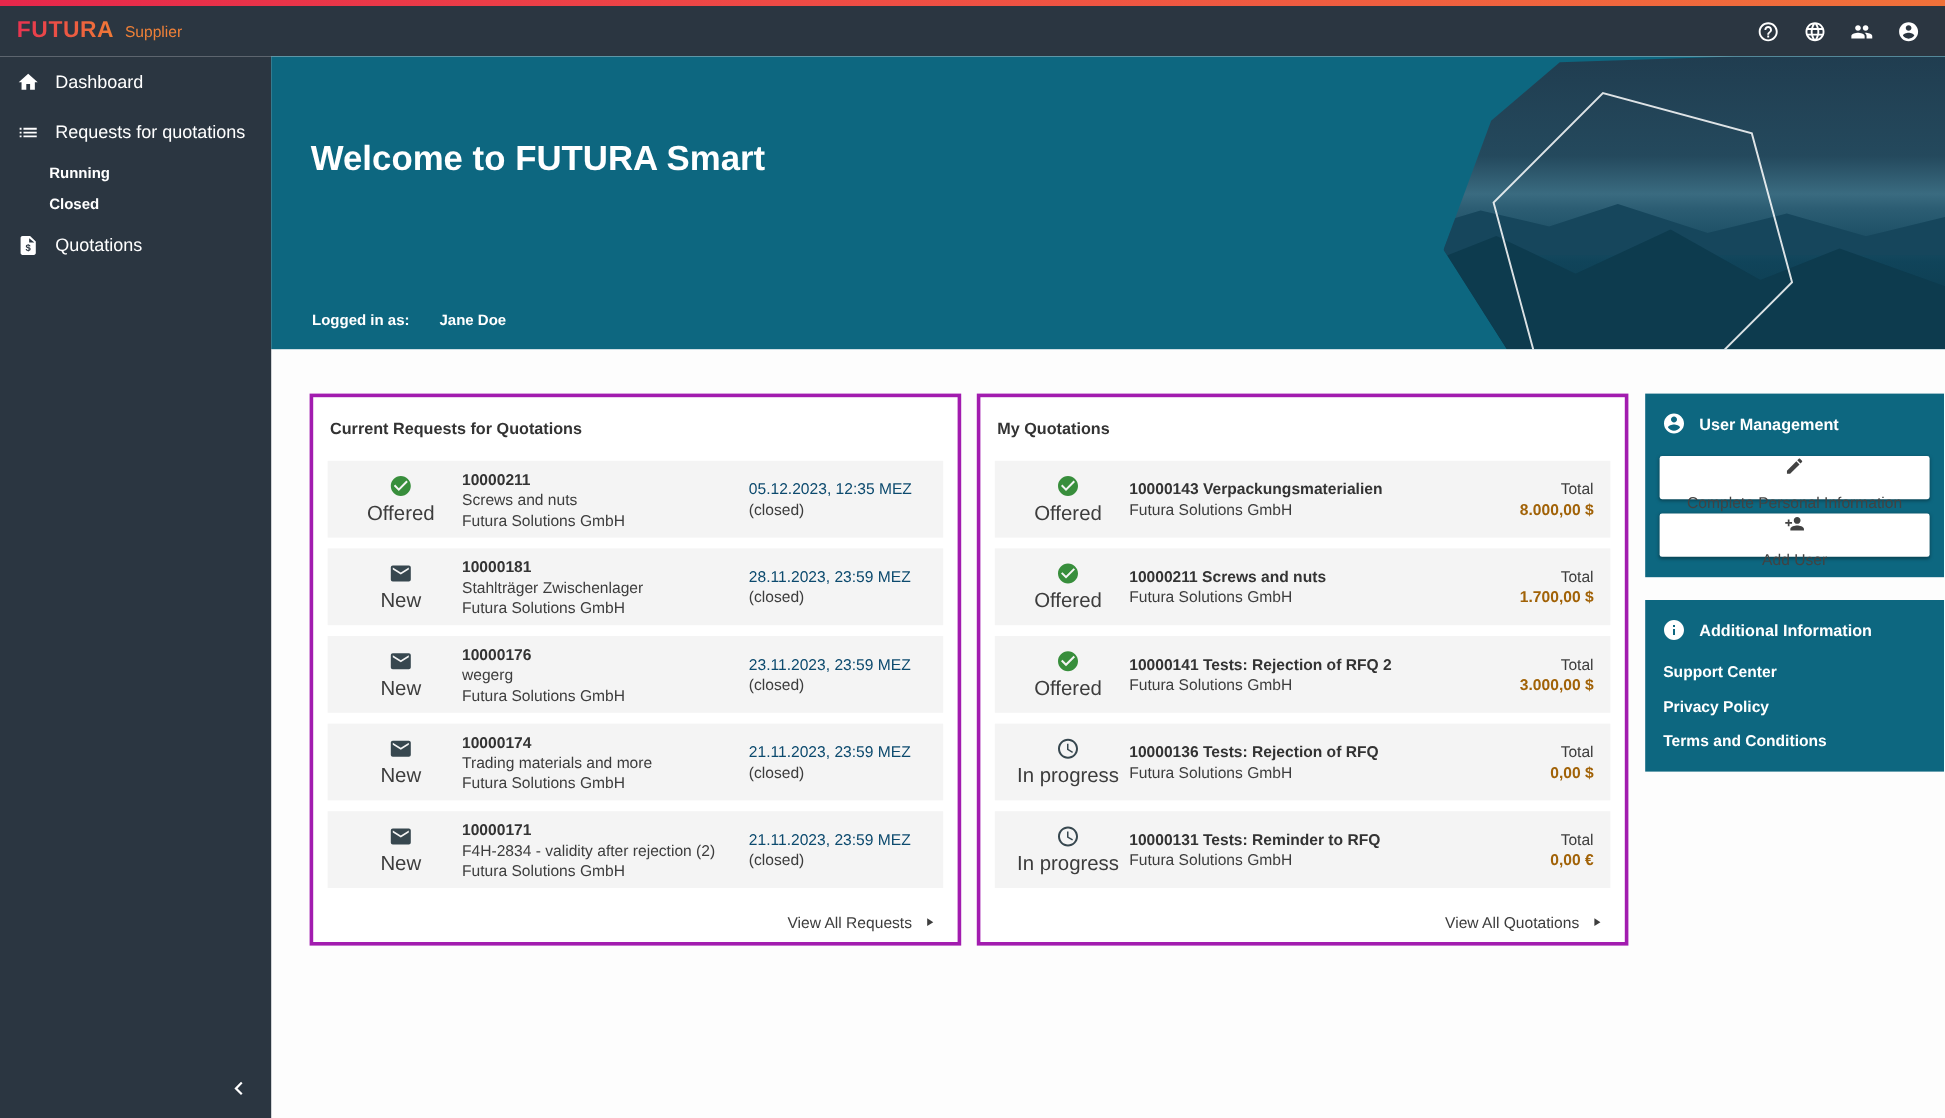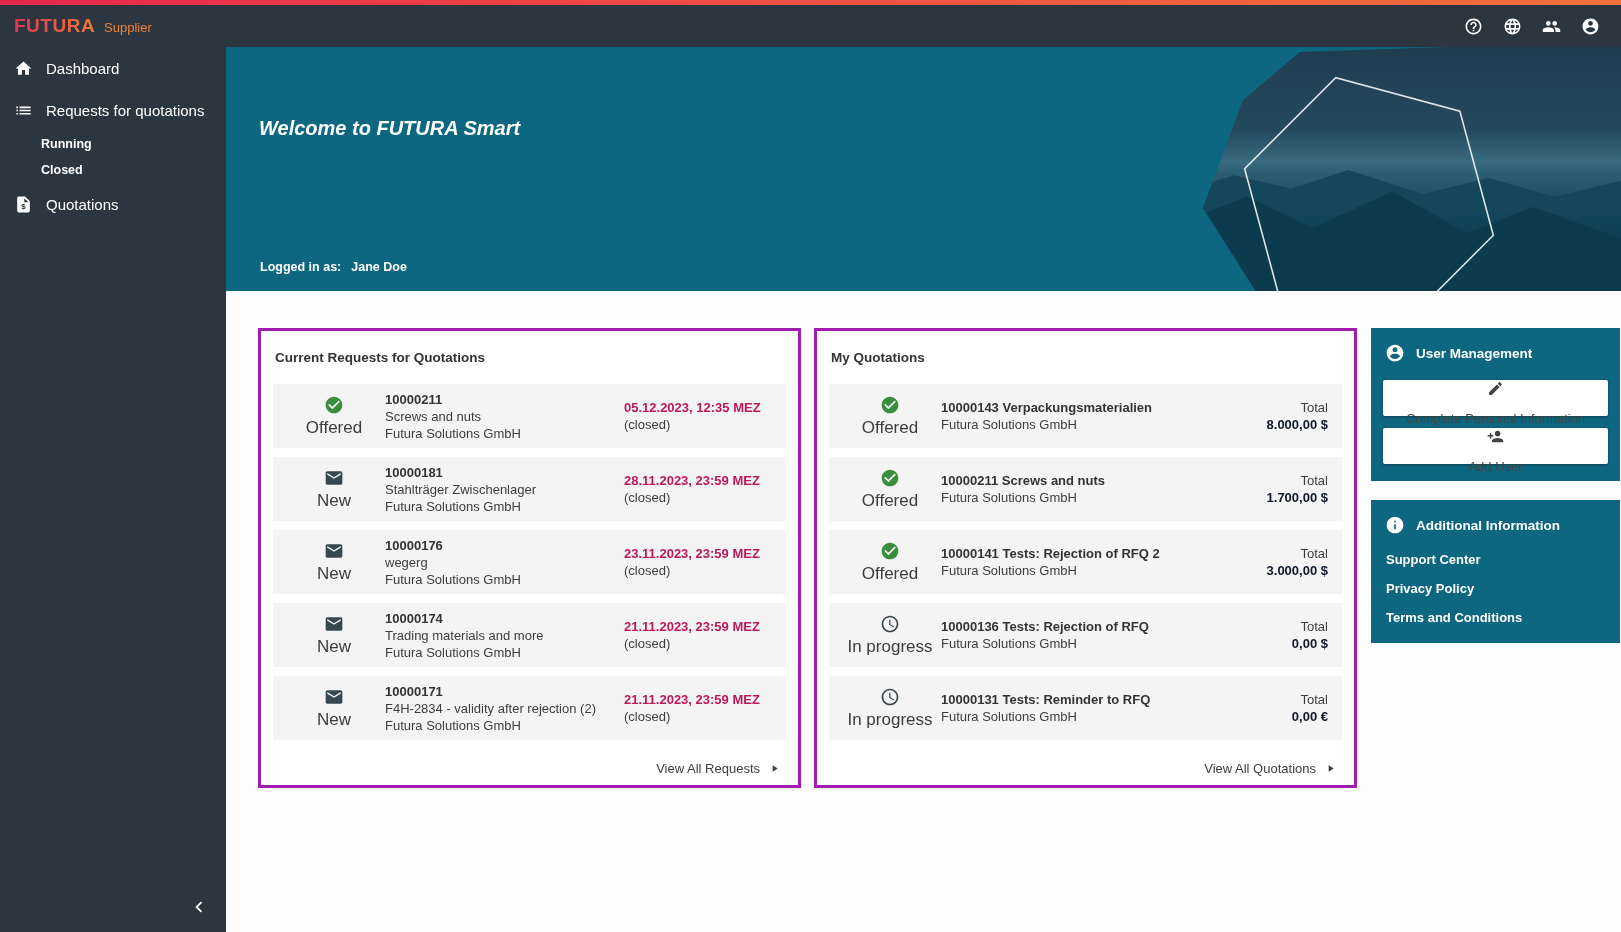--- a/index.html
+++ b/index.html
@@ -28,23 +28,23 @@
   .sub-item { padding-left:41px; font-size:12.5px; font-weight:bold; height:26px;
     display:flex; align-items:center; cursor:pointer; }
   .collapse-btn { position:absolute; bottom:12px; right:14px; width:26px; height:26px;
     display:flex; align-items:center; justify-content:center; cursor:pointer; }
   .collapse-btn svg { width:22px; height:22px; fill:#fff; }
 
   main { flex:1; display:flex; flex-direction:column; background:#fdfdfd; }
 
   
   .banner { height:244px; background:#0d6780; position:relative; overflow:hidden; color:#fff; }
-  .banner-title { position:absolute; left:33px; top:70px; font-size:20px; font-weight:bold;font-style:italic; }
+  .banner-title { position:absolute; left:33px; top:70px; font-size:29px; font-weight:bold; }
   .logged-in { position:absolute; left:34px; bottom:17px; font-size:12.5px; font-weight:bold;
-    display:flex; gap:10px; }
+    display:flex; gap:25px; }
   .banner-art { position:absolute; top:0; right:0; width:440px; height:244px; }
   .photo { position:absolute; inset:0;
     clip-path:polygon(27% 2%,60% 0,100% 0,100% 100%,17% 100%,5% 66%,14% 22%);
     background:linear-gradient(180deg,#203d50 0%,#24495d 34%,#3a6b80 47%,#2c5d73 52%,#10445a 70%,#0b3648 100%); }
   .ridge1 { position:absolute; left:0; right:0; top:46%; height:22%; background:#16465c;
     clip-path:polygon(0 60%,12% 30%,25% 55%,38% 20%,55% 65%,70% 35%,85% 70%,100% 40%,100% 100%,0 100%); }
   .ridge2 { position:absolute; left:0; right:0; top:57%; height:43%; background:#0d3b4e;
     clip-path:polygon(0 35%,15% 10%,30% 40%,48% 5%,65% 45%,80% 20%,100% 50%,100% 100%,0 100%); }
   .hex-outline { position:absolute; top:12px; right:118px; width:268px; height:286px; }
   .hex-outline polygon { fill:none; stroke:rgba(255,255,255,.85); stroke-width:.6; }
@@ -56,23 +56,23 @@
   .card-title { font-size:13.5px; font-weight:bold; color:#333; padding:7px 2px 19px; }
   .row { display:flex; align-items:center; background:#f4f4f4; margin-bottom:9px;
     min-height:64px; padding:6px 10px; cursor:pointer; }
   .status { width:102px; flex-shrink:0; display:flex; flex-direction:column;
     align-items:center; gap:3px; }
   .status svg { width:20px; height:20px; }
   .status-label { font-size:17px; color:#3d3d3d; }
   .row-main { flex:1; font-size:13px; line-height:17px; color:#3d3d3d; padding-right:6px; }
   .row-id { font-weight:bold; color:#333; }
   .row-date { width:152px; flex-shrink:0; font-size:13px; line-height:17px; }
-  .date-bold { font-weight:bold; color:#be185d; }
+  .date-bold { font-weight:normal; color:#0c4a6e; }
   .row-total { width:104px; flex-shrink:0; text-align:right; font-size:13px; line-height:17px; padding-right:4px; }
-  .total-amount { font-weight:bold; color:#0f172a; }
+  .total-amount { font-weight:bold; color:#a16207; }
   .view-all { margin-top:auto; display:flex; justify-content:flex-end; align-items:center;
     gap:9px; padding:12px 6px 8px; font-size:13px; color:#3d3d3d; cursor:pointer; }
   .view-all svg { width:11px; height:11px; fill:#3d3d3d; }
 
   
   .side-col { width:249px; margin-left:1px; }
   .teal-card { background:#0d6780; color:#fff; padding:13px 12px 14px; }
   .teal-card-header { display:flex; align-items:center; gap:11px; font-size:13.5px;
     font-weight:bold; margin:2px 2px 17px; }
   .teal-card-header svg { width:20px; height:20px; fill:#fff; flex-shrink:0; }

